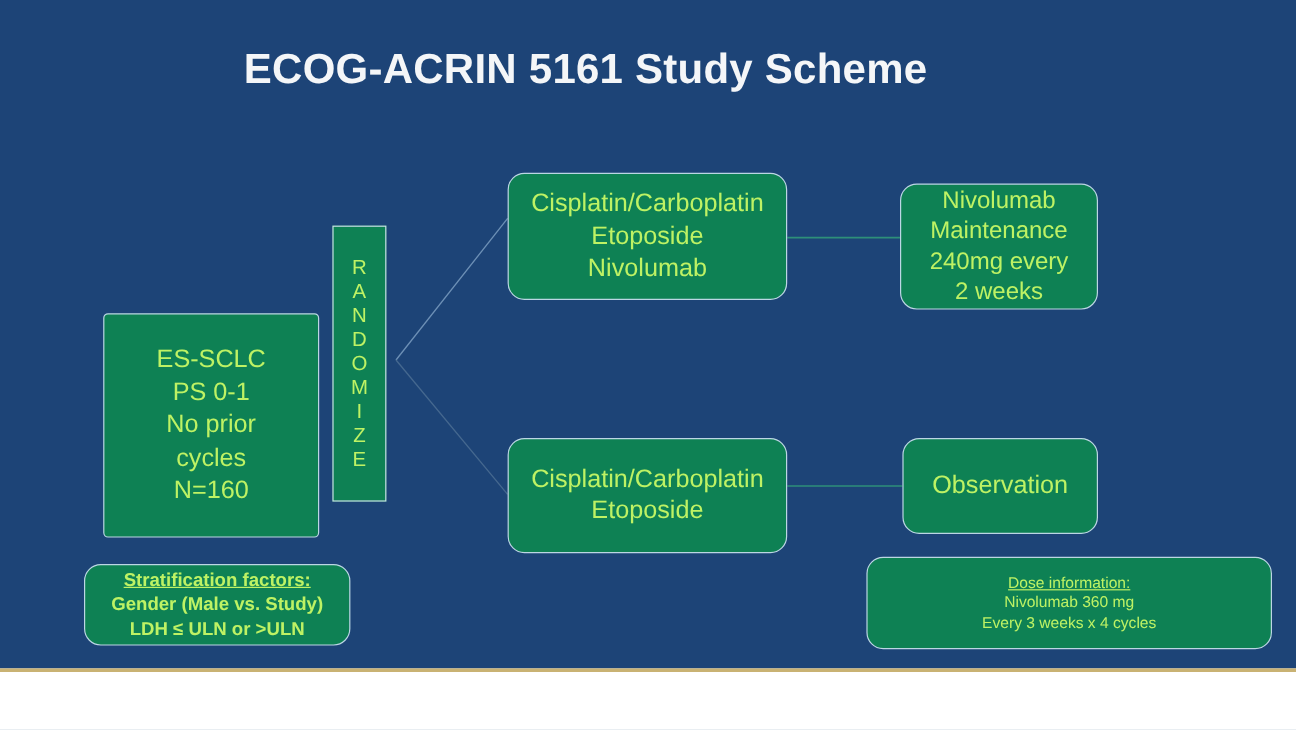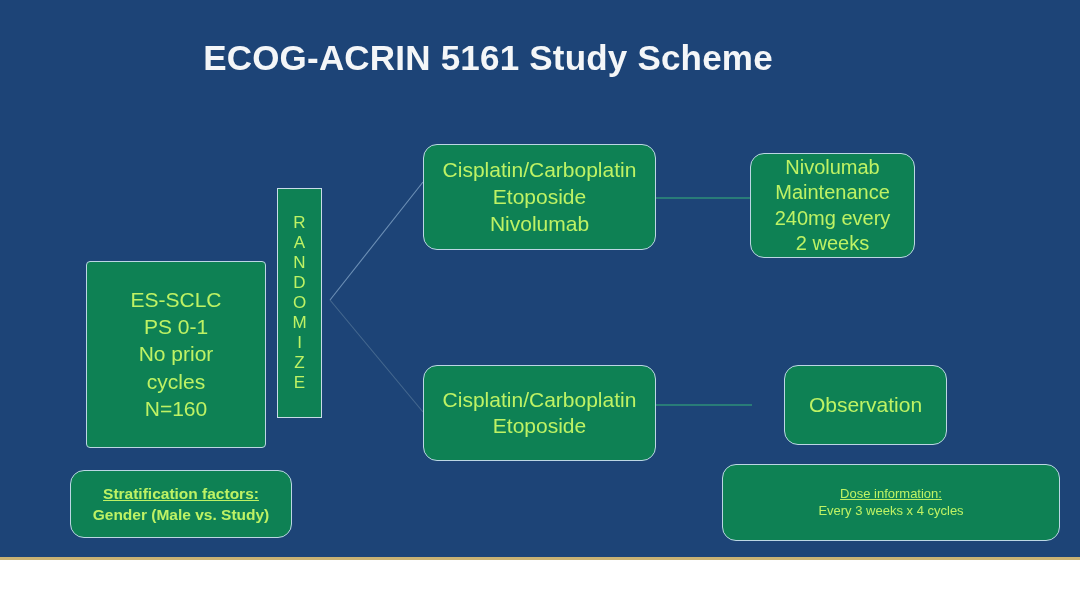--- a/index.html
+++ b/index.html
@@ -105,21 +105,20 @@
     left: 423px; top: 365px; width: 233px; height: 96px;
     font-size: 21px;
     border-radius: 14px;
   }
   #box-arm-b .ln { margin: 0.5px 0; }
 
   #box-observation {
     left: 752px; top: 365px; width: 163px; height: 80px;
     font-size: 21px;
     border-radius: 14px;
-    margin-left: 32px;
   }
 
   #box-strat {
     left: 70px; top: 470px; width: 222px; height: 68px;
     font-size: 15.5px;
     font-weight: bold;
     border-radius: 14px;
   }
   #box-strat .ln { margin: 1px 0; }
   #box-strat .hdr { text-decoration: underline; }
@@ -215,26 +214,28 @@
     </div>
 
     <div class="gbox" id="box-observation">
       <span class="ln">Observation</span>
     </div>
 
     <div class="gbox" id="box-strat">
       <div class="lines">
         <span class="ln hdr">Stratification factors:</span>
         <span class="ln">Gender (Male vs. Study)</span>
+        <span class="ln">LDH ≤ ULN or &gt;ULN</span>
       </div>
     </div>
 
     <div class="gbox" id="box-dose">
       <div class="lines">
         <span class="ln hdr">Dose information:</span>
+        <span class="ln">Nivolumab 360 mg</span>
         <span class="ln">Every 3 weeks x 4 cycles</span>
       </div>
     </div>
 
   </div>
 
   <div id="gold-rule"></div>
 
   <div id="footer">
 

